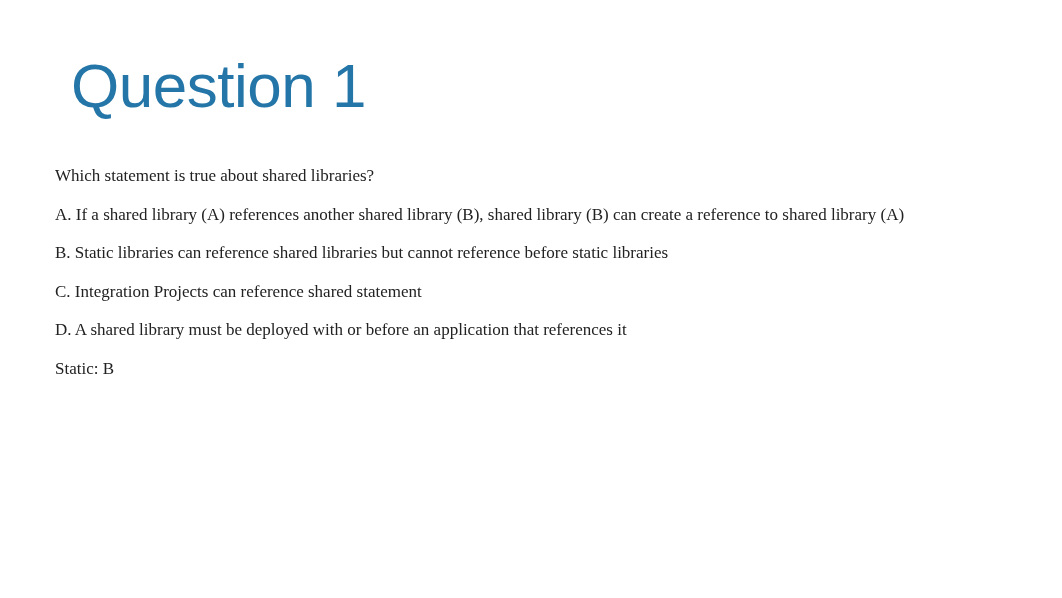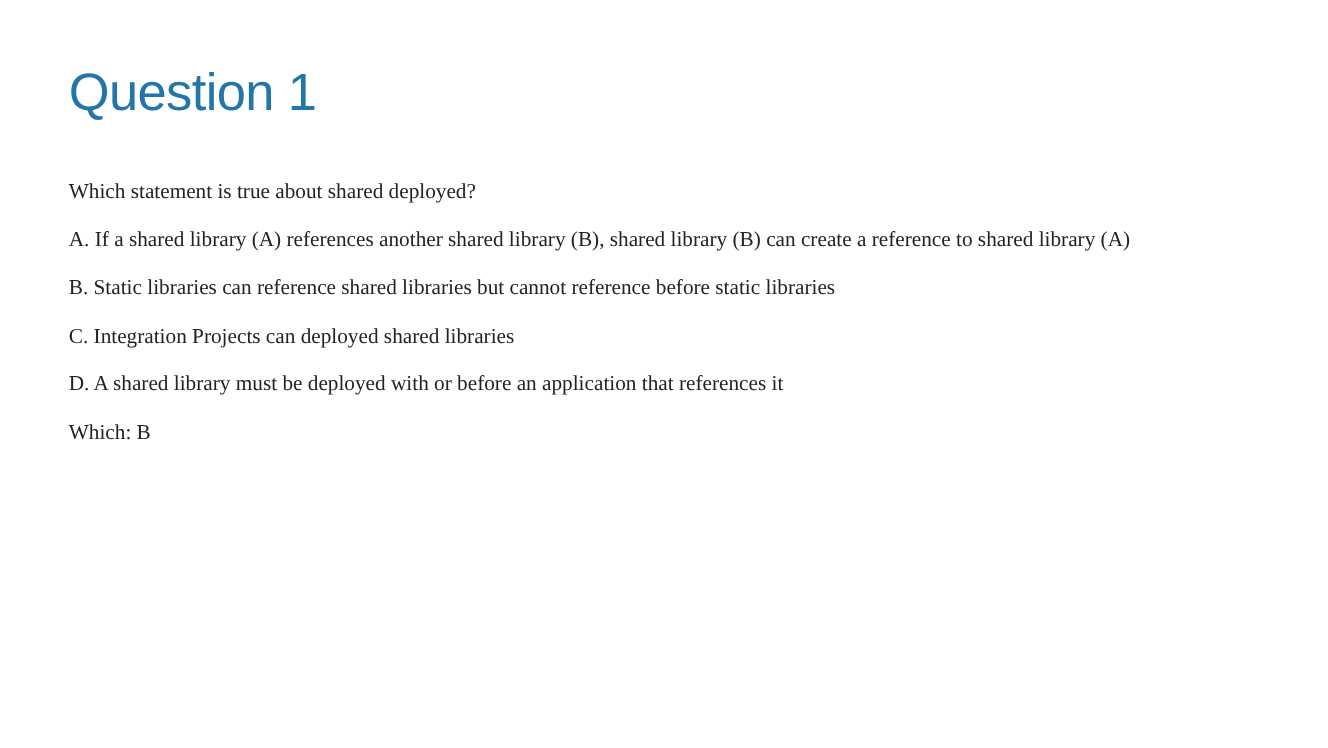--- a/index.html
+++ b/index.html
@@ -11,38 +11,39 @@
       width: 1062px;
       height: 598px;
       background: #ffffff;
       font-family: Georgia, 'Times New Roman', serif;
       color: #333333;
       padding: 50px 55px;
       overflow: hidden;
     }
     .question-title {
       font-family: -apple-system, BlinkMacSystemFont, 'Segoe UI', 'Helvetica Neue', Arial, sans-serif;
-      font-size: 42px;
+      font-size: 62px;
       font-weight: 400;
       color: #2576a8;
       margin-bottom: 42px;
       letter-spacing: -0.5px;
+      margin-left: 16px;
     }
     .question-line {
       font-size: 17px;
       line-height: 1.5;
       margin-bottom: 13px;
       color: #222222;
     }
   </style>
 </head>
 <body>
 
 <h1 class="question-title">Question 1</h1>
 
-<p class="question-line">Which statement is true about shared deployed?</p>
+<p class="question-line">Which statement is true about shared libraries?</p>
 
 <p class="question-line">A. If a shared library (A) references another shared library (B), shared library (B) can create a reference to shared library (A)</p>
 <p class="question-line">B. Static libraries can reference shared libraries but cannot reference before static libraries</p>
-<p class="question-line">C. Integration Projects can deployed shared libraries</p>
+<p class="question-line">C. Integration Projects can reference shared statement</p>
 <p class="question-line">D. A shared library must be deployed with or before an application that references it</p>
 
-<p class="question-line">Which: B</p>
+<p class="question-line">Static: B</p>
 
 </body></html>

